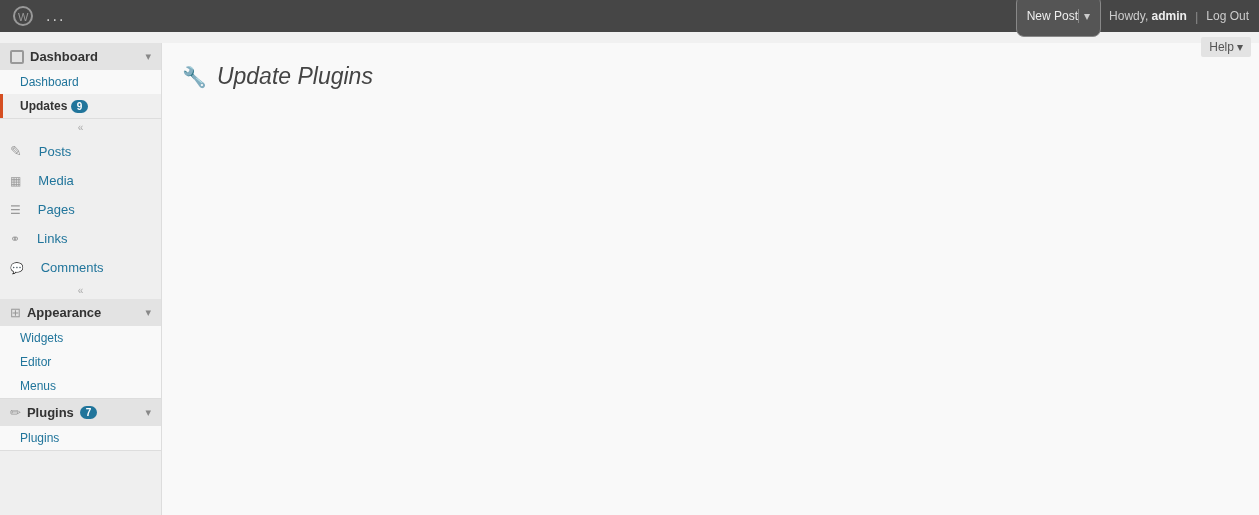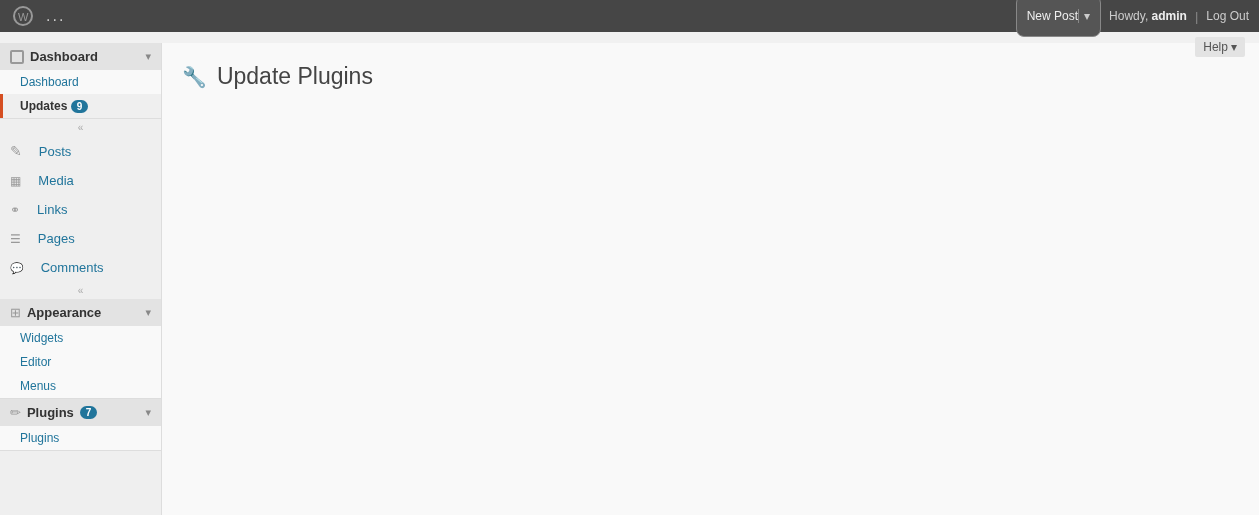--- a/index.html
+++ b/index.html
@@ -160,30 +160,31 @@
     .page-header {
       display: flex;
       align-items: center;
       gap: 10px;
       margin-bottom: 20px;
     }
     .page-title {
       font-size: 23px;
       font-weight: normal;
       color: #444;
+      font-style: italic;
     }
     .page-icon {
       font-size: 20px;
       color: #888;
     }
 
     .help-btn {
       position: fixed;
       top: 37px;
-      right: 14px;
+      right: 8px;
       background: #e3e3e3;
       border: none;
       padding: 3px 8px;
       font-size: 12px;
       color: #555;
       cursor: pointer;
       display: flex;
       align-items: center;
       gap: 3px;
       border-radius: 2px;
@@ -265,27 +266,27 @@
       <span class="icon-posts"></span>
       <span class="item-label">Posts</span>
     </div>
 
     <div class="menu-item-top">
       <span class="icon-media"></span>
       <span class="item-label">Media</span>
     </div>
 
     <div class="menu-item-top">
+      <span class="icon-pages"></span>
+      <span class="item-label">Pages</span>
+    </div>
+
+    <div class="menu-item-top">
       <span class="icon-links"></span>
       <span class="item-label">Links</span>
-    </div>
-
-    <div class="menu-item-top">
-      <span class="icon-pages"></span>
-      <span class="item-label">Pages</span>
     </div>
 
     <div class="menu-item-top">
       <span class="icon-comments"></span>
       <span class="item-label">Comments</span>
     </div>
 
     <span class="collapse-arrow">«</span>
 
     <div class="menu-section">

